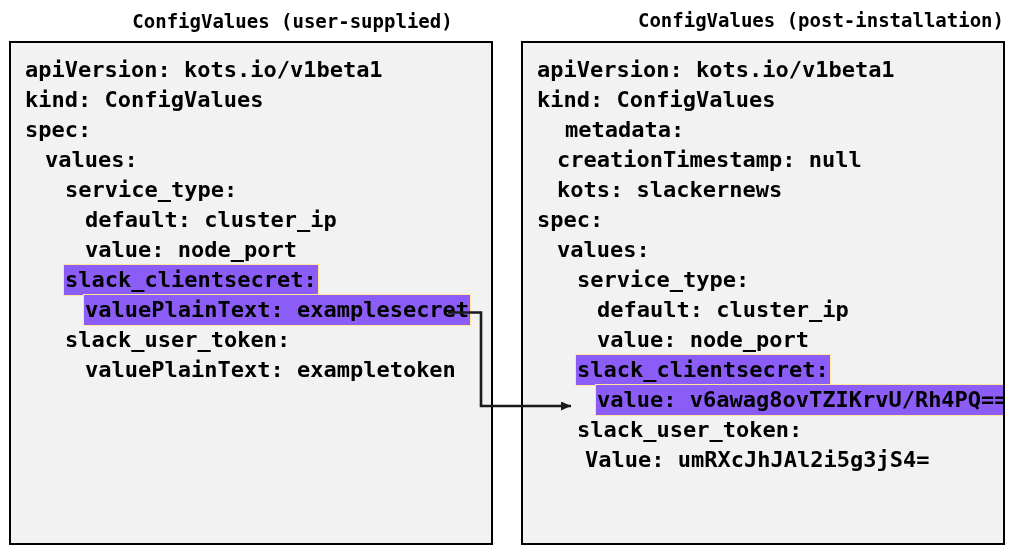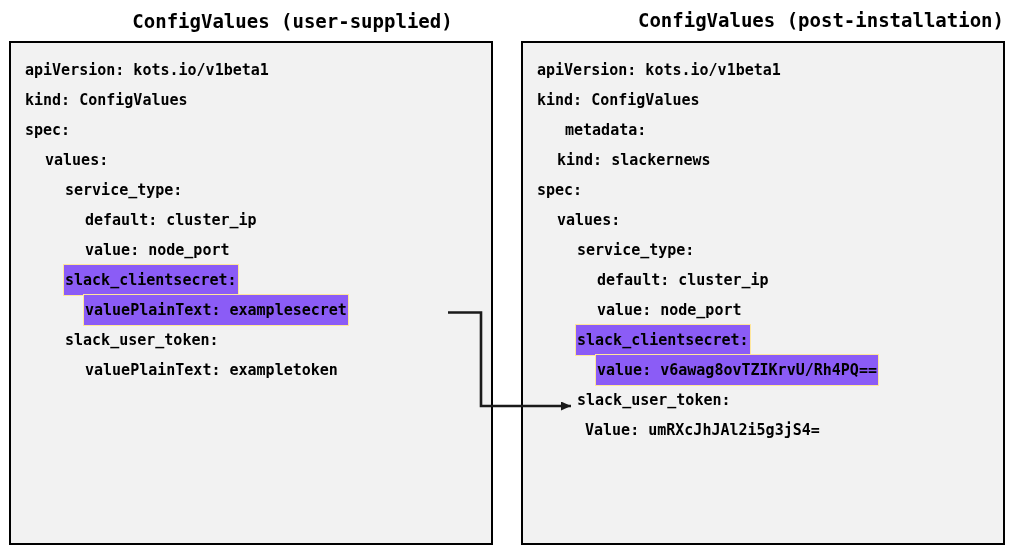--- a/index.html
+++ b/index.html
@@ -49,21 +49,21 @@
     top: 0;
     width: 100%;
     padding: 12px 0 0 0;
   }
 
   .yaml-line {
     position: relative;
     height: 30px;
     line-height: 30px;
     font-family: "DejaVu Sans Mono", "Liberation Mono", monospace;
-    font-size: 15px;
+    font-size: 22px;
     font-weight: bold;
     color: #000000;
     white-space: pre;
     padding-left: 13px;
   }
   .yaml-line > .seg {
     display: inline-block;
     padding: 0 1px;
     white-space: pre;
   }
@@ -105,21 +105,22 @@
         <div class="yaml-line" style="padding-left: 53px;"><span class="seg">slack_user_token:</span></div>
         <div class="yaml-line" style="padding-left: 73px;"><span class="seg">valuePlainText: exampletoken</span></div>
       </div>
   </div>
 
   <div class="yaml-panel" id="panel-right">
     <div class="yaml-body" id="right-lines">
         <div class="yaml-line" style="padding-left: 13px;"><span class="seg">apiVersion: kots.io/v1beta1</span></div>
         <div class="yaml-line" style="padding-left: 13px;"><span class="seg">kind: ConfigValues</span></div>
         <div class="yaml-line" style="padding-left: 13px; margin-left: 28px;"><span class="seg">metadata:</span></div>
-        <div class="yaml-line" style="padding-left: 33px;"><span class="seg">kind: slackernews</span></div>
+        <div class="yaml-line" style="padding-left: 33px;"><span class="seg">creationTimestamp: null</span></div>
+        <div class="yaml-line" style="padding-left: 33px;"><span class="seg">kots: slackernews</span></div>
         <div class="yaml-line" style="padding-left: 13px;"><span class="seg">spec:</span></div>
         <div class="yaml-line" style="padding-left: 33px;"><span class="seg">values:</span></div>
         <div class="yaml-line" style="padding-left: 53px;"><span class="seg">service_type:</span></div>
         <div class="yaml-line" style="padding-left: 73px;"><span class="seg">default: cluster_ip</span></div>
         <div class="yaml-line" style="padding-left: 73px;"><span class="seg">value: node_port</span></div>
         <div class="yaml-line hl" style="padding-left: 53px;"><span class="seg">slack_clientsecret:</span></div>
         <div class="yaml-line hl" style="padding-left: 73px;"><span class="seg">value: v6awag8ovTZIKrvU/Rh4PQ==</span></div>
         <div class="yaml-line" style="padding-left: 53px;"><span class="seg">slack_user_token:</span></div>
         <div class="yaml-line" style="padding-left: 61px;"><span class="seg">Value: umRXcJhJAl2i5g3jS4=</span></div>
       </div>

